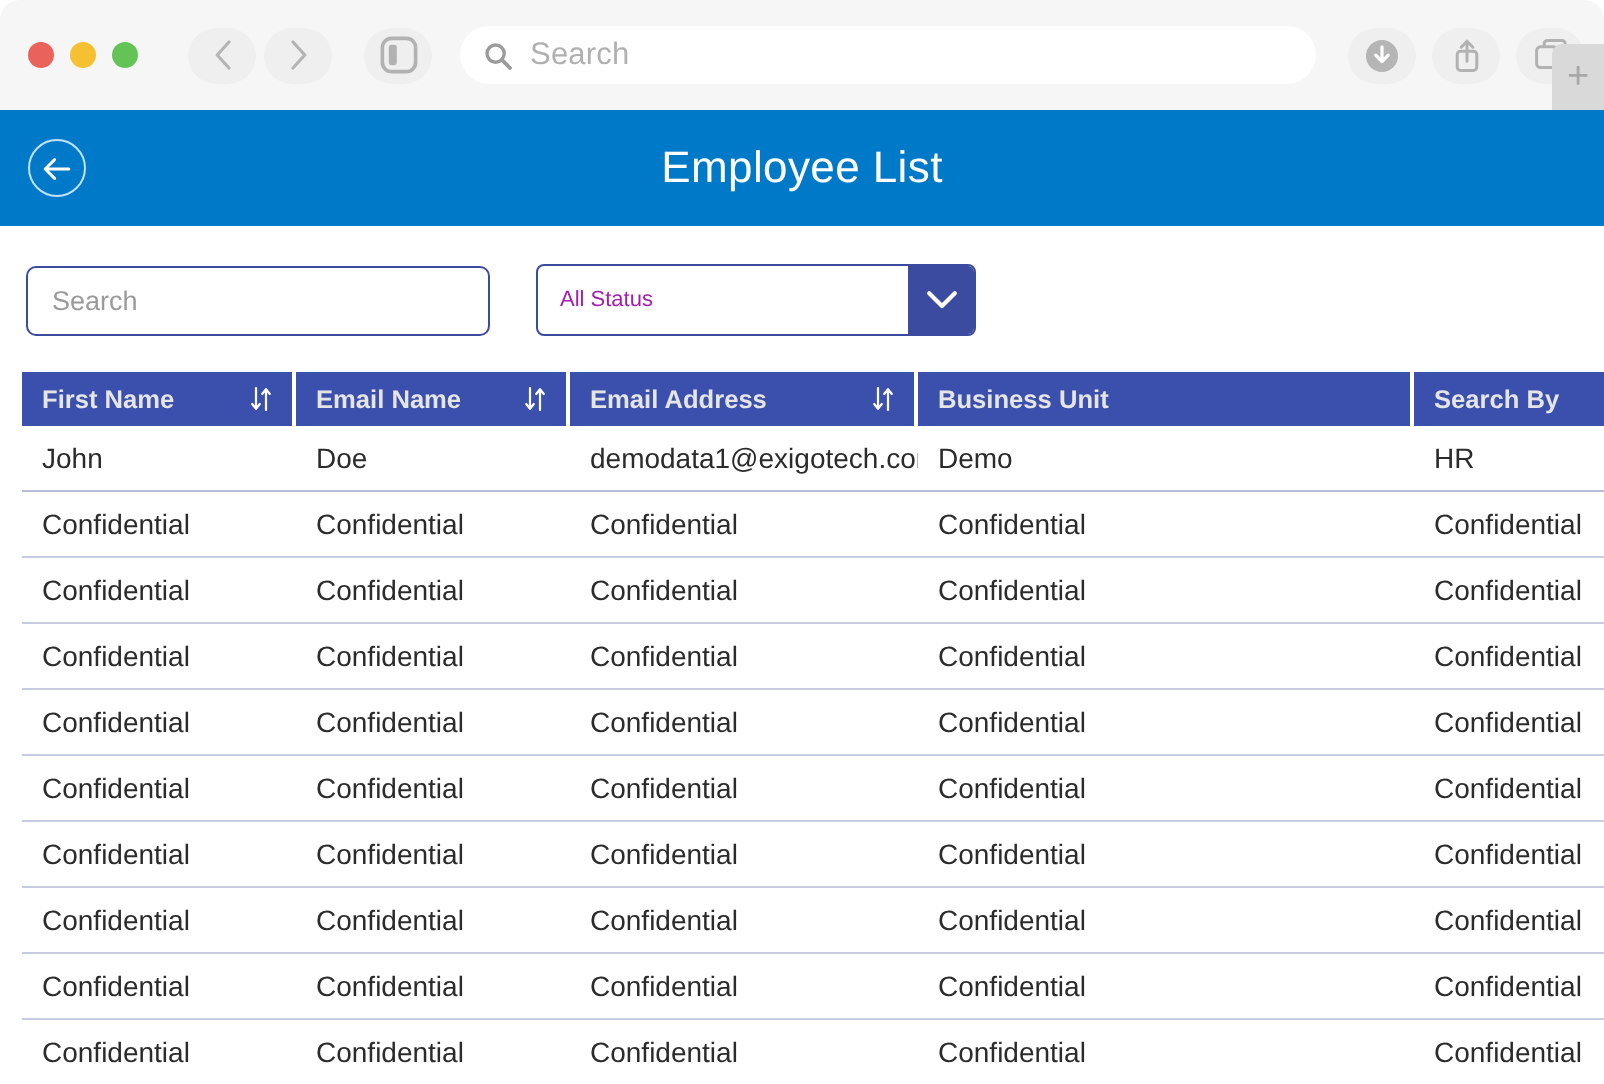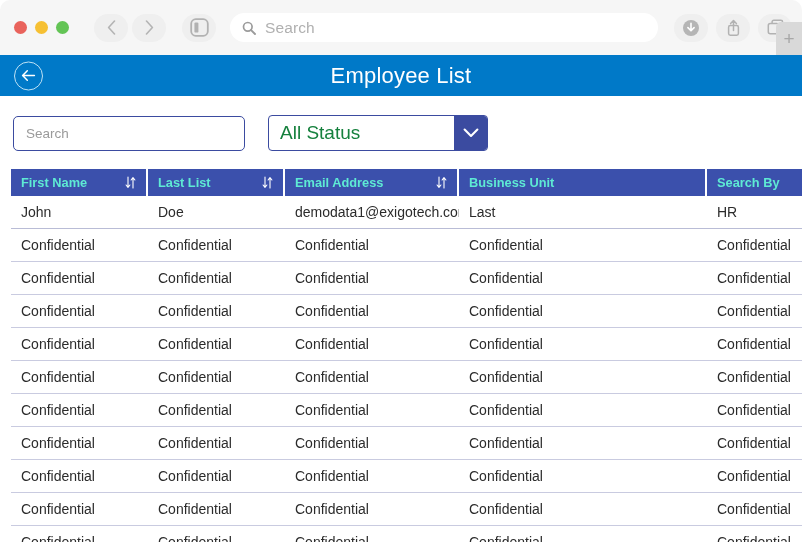--- a/index.html
+++ b/index.html
@@ -80,21 +80,21 @@
     justify-content: center;
     color: #a8a8a8;
     font-size: 19px;
     line-height: 1;
   }
 
   
   .app-header {
     position: relative;
     width: 802px;
-    height: 41px;
+    height: 58px;
     background: #0079c8;
     display: flex;
     align-items: center;
     justify-content: center;
   }
   .back-circle {
     position: absolute;
     left: 14px;
     top: 50%;
     transform: translateY(-50%);
@@ -140,42 +140,42 @@
     display: flex;
     align-items: stretch;
     background: #fff;
     overflow: hidden;
   }
   .status-select-value {
     flex: 1;
     display: flex;
     align-items: center;
     padding-left: 11px;
-    color: #15803d;
-    font-size: 19px;
+    color: #a21caf;
+    font-size: 11px;
   }
   .status-select-arrow {
     width: 33px;
     background: #3b4ba0;
     display: flex;
     align-items: center;
     justify-content: center;
   }
 
   
   .table-wrap { padding: 0 0 0 11px; margin-top: 18px; }
   .emp-table {
     width: 800px;
     border-collapse: separate;
     border-spacing: 0;
     table-layout: fixed;
   }
   .emp-table thead th {
     background: #3b50ac;
-    color: #5eead4;
+    color: #e5e5e5;
     font-size: 12.8px;
     font-weight: bold;
     text-align: left;
     height: 27px;
     padding: 0 10px;
     border-right: 2px solid #ffffff;
     white-space: nowrap;
     vertical-align: middle;
   }
   .emp-table thead th:last-child { border-right: none; }
@@ -295,21 +295,21 @@
             <div class="th-inner">
               <span>First Name</span>
               <svg width="11" height="13" viewBox="0 0 11 13">
                 <path d="M3 1 L3 11 M1.1 9 L3 11.4 L4.9 9" fill="none" stroke="#ffffff" stroke-width="1.1" stroke-linecap="round" stroke-linejoin="round"></path>
                 <path d="M8 12 L8 2 M6.1 4 L8 1.6 L9.9 4" fill="none" stroke="#ffffff" stroke-width="1.1" stroke-linecap="round" stroke-linejoin="round"></path>
               </svg>
             </div>
           </th>
           <th class="col-last">
             <div class="th-inner">
-              <span>Last List</span>
+              <span>Email Name</span>
               <svg width="11" height="13" viewBox="0 0 11 13">
                 <path d="M3 1 L3 11 M1.1 9 L3 11.4 L4.9 9" fill="none" stroke="#ffffff" stroke-width="1.1" stroke-linecap="round" stroke-linejoin="round"></path>
                 <path d="M8 12 L8 2 M6.1 4 L8 1.6 L9.9 4" fill="none" stroke="#ffffff" stroke-width="1.1" stroke-linecap="round" stroke-linejoin="round"></path>
               </svg>
             </div>
           </th>
           <th class="col-email">
             <div class="th-inner">
               <span>Email Address</span>
               <svg width="11" height="13" viewBox="0 0 11 13">
@@ -328,21 +328,21 @@
               <span>Search By</span>
             </div>
           </th>
         </tr>
       </thead>
       <tbody id="table-body">
           <tr>
             <td>John</td>
             <td>Doe</td>
             <td>demodata1@exigotech.com.au</td>
-            <td>Last</td>
+            <td>Demo</td>
             <td>HR</td>
           </tr>
           <tr>
             <td>Confidential</td>
             <td>Confidential</td>
             <td>Confidential</td>
             <td>Confidential</td>
             <td>Confidential</td>
           </tr>
           <tr>

